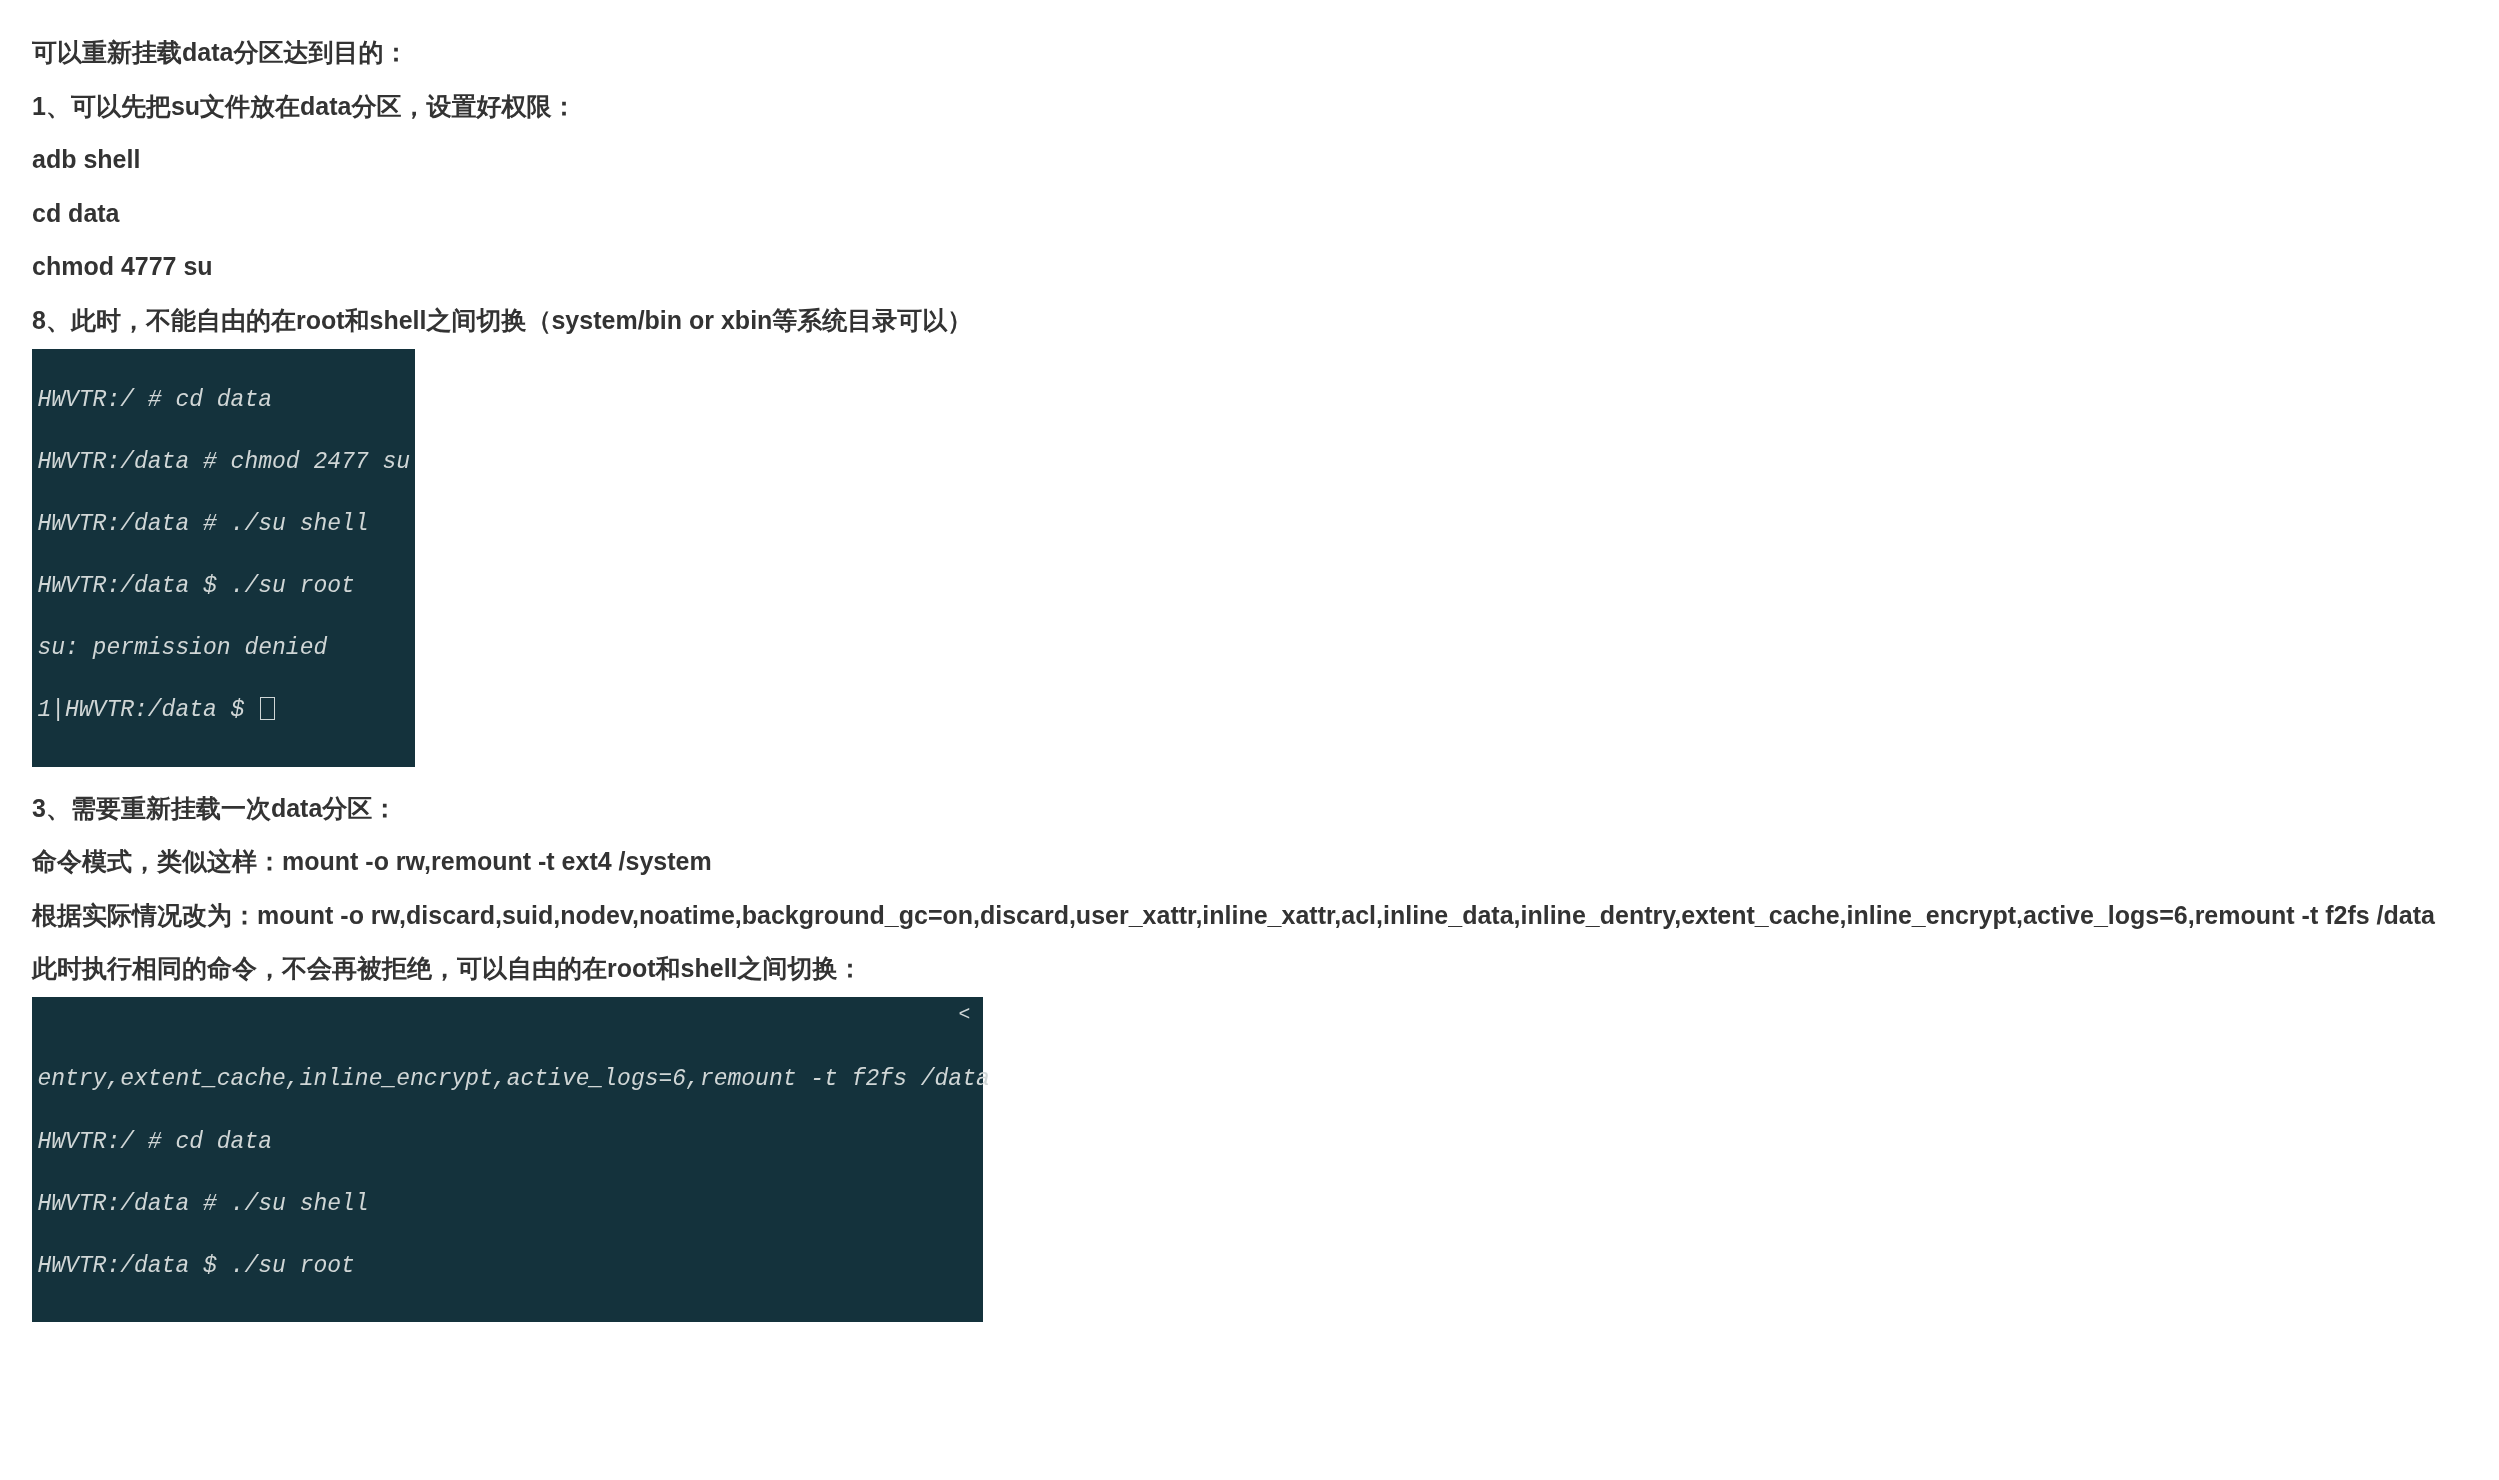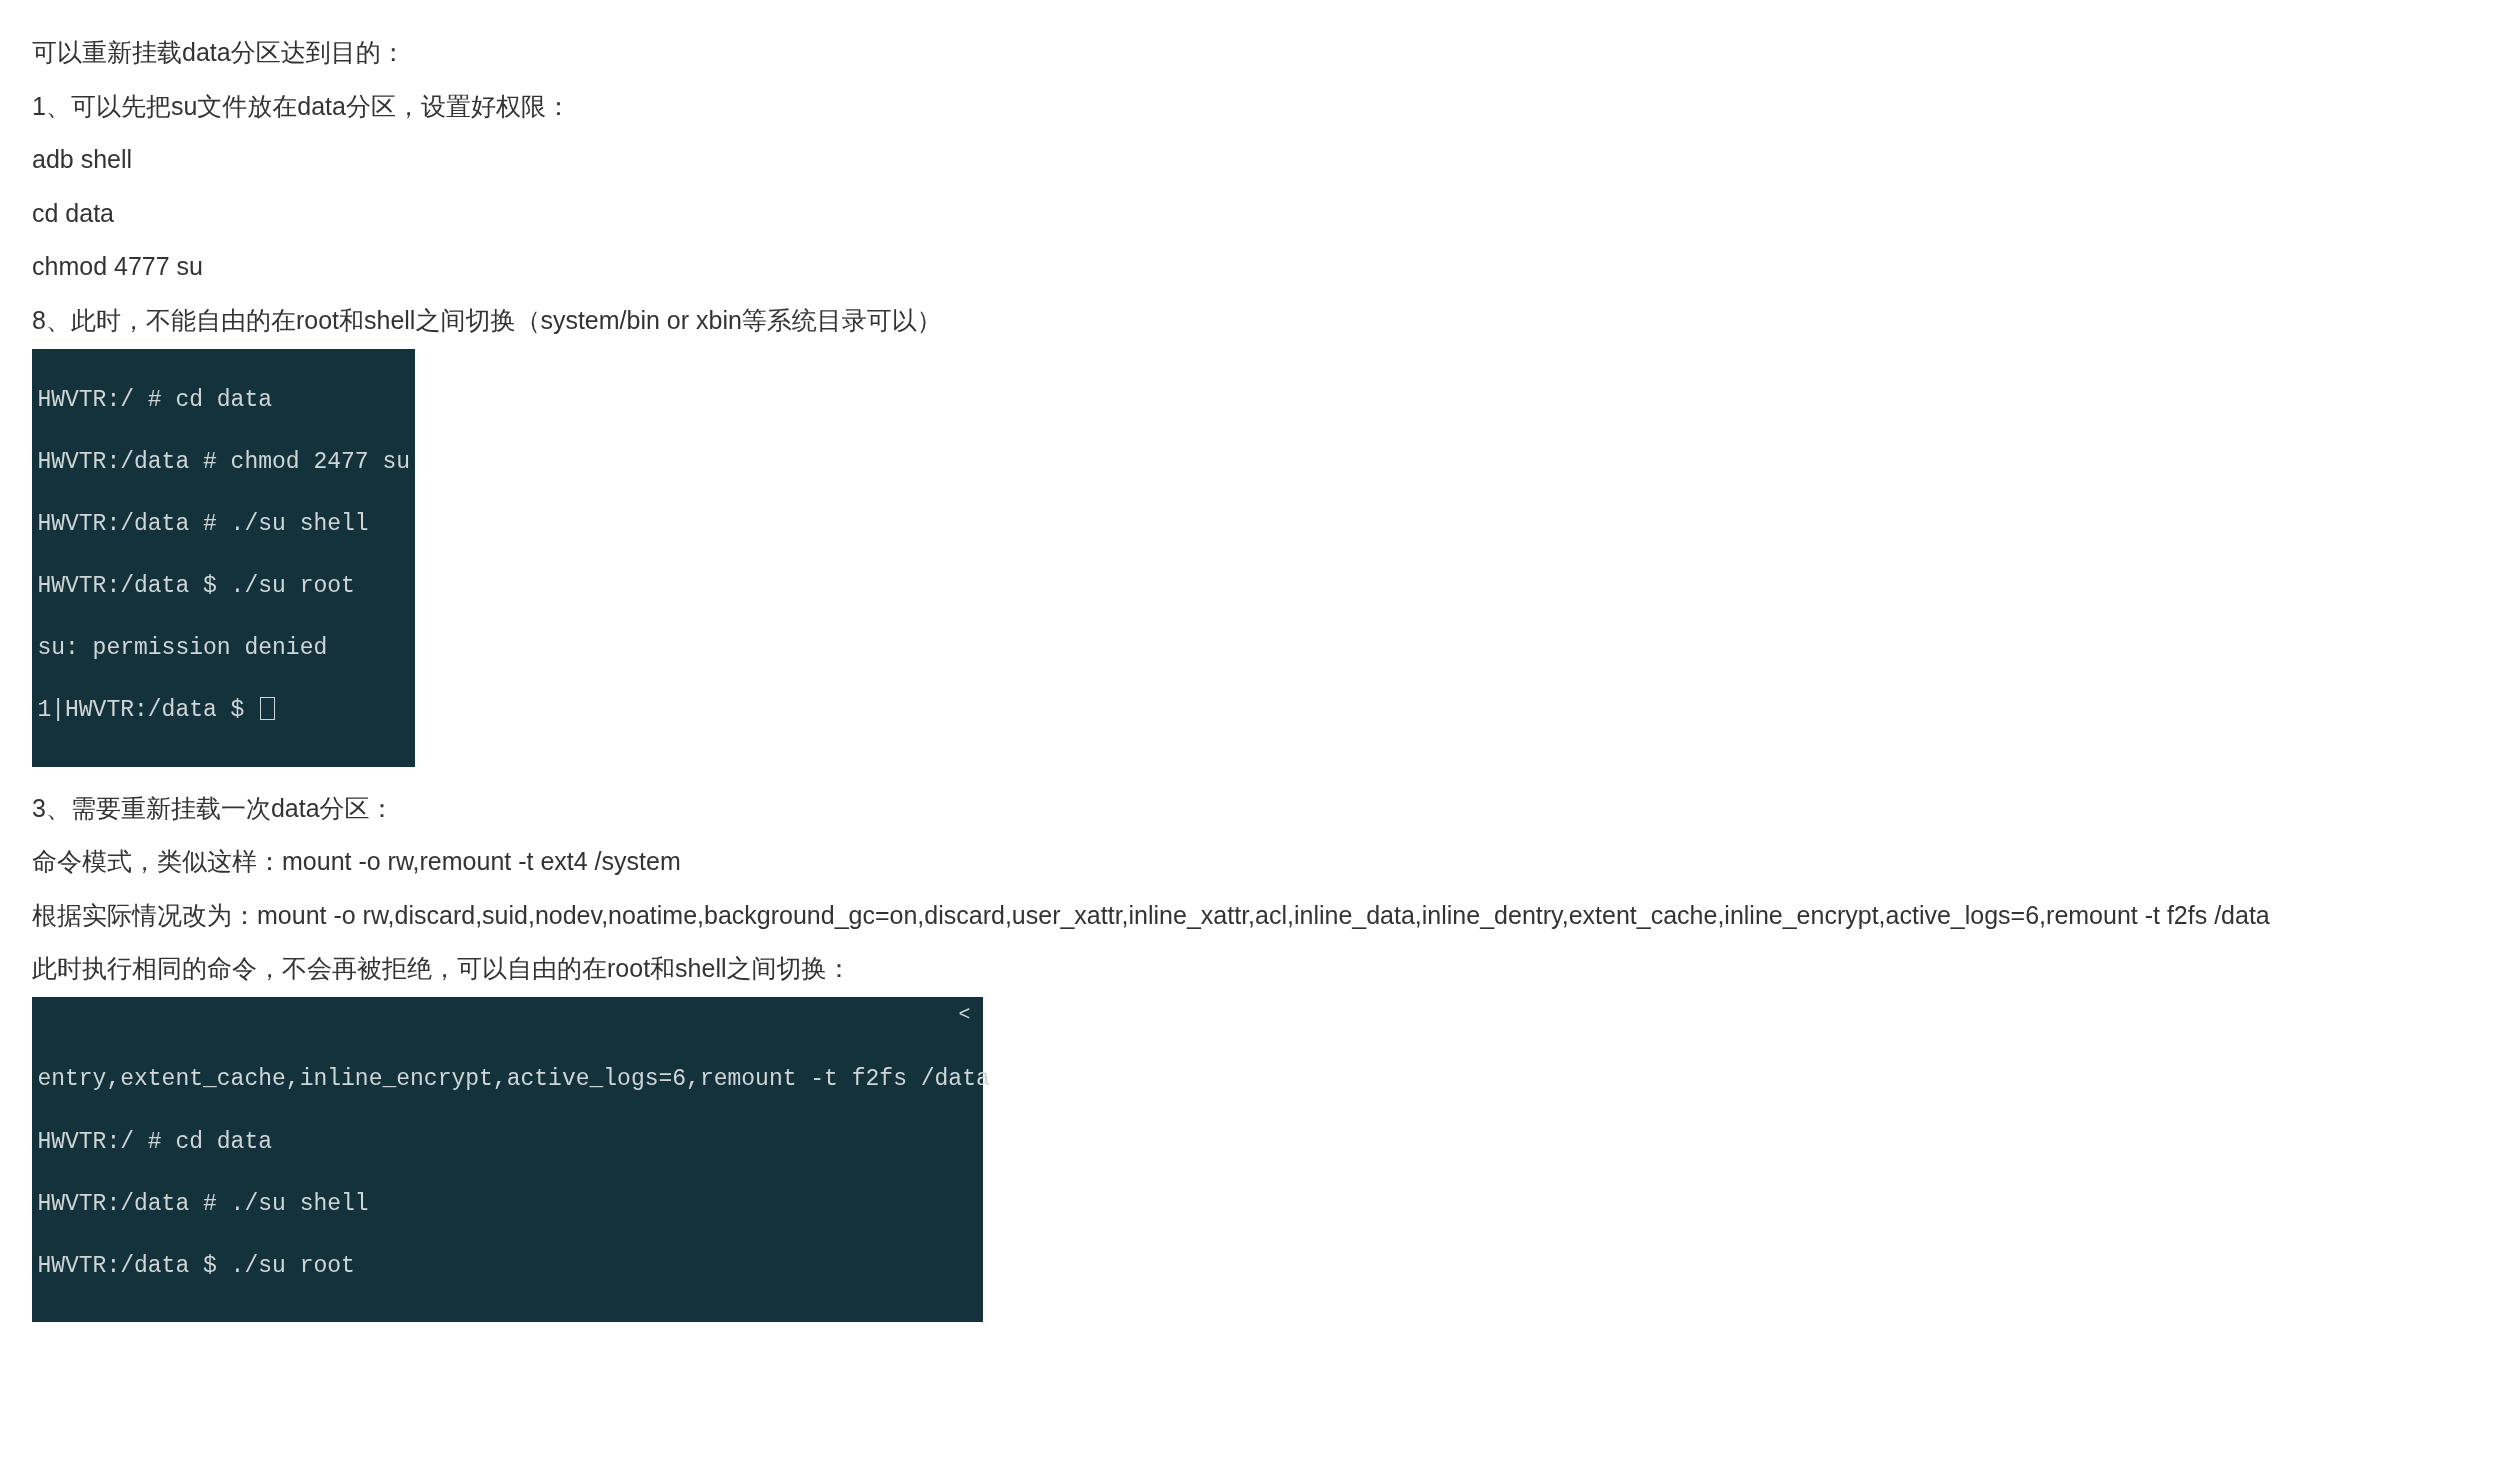--- a/index.html
+++ b/index.html
@@ -8,30 +8,32 @@
     font-family: "Microsoft YaHei", "PingFang SC", Arial, sans-serif;
     font-size: 25px;
     line-height: 2.0;
     color: #333;
     background: #fff;
     width: 2500px;
     box-sizing: border-box;
   }
   .para {
     margin: 0 0 3.6px 0;
+    font-weight: bold;
   }
   .terminal {
     background: #14323c;
     color: #d0d6d6;
     font-family: "Consolas", "Courier New", monospace;
     font-size: 23px;
     line-height: 1.35;
     padding: 5.4px 5.4px 9px 5.4px;
     white-space: pre;
     display: inline-block;
+    font-style: italic;
   }
   .term-line {
     display: block;
   }
   .cursor-box {
     display: inline-block;
     width: 12.5px;
     height: 21.5px;
     border: 1.8px solid #cfd6d6;
     vertical-align: -3.6px;

